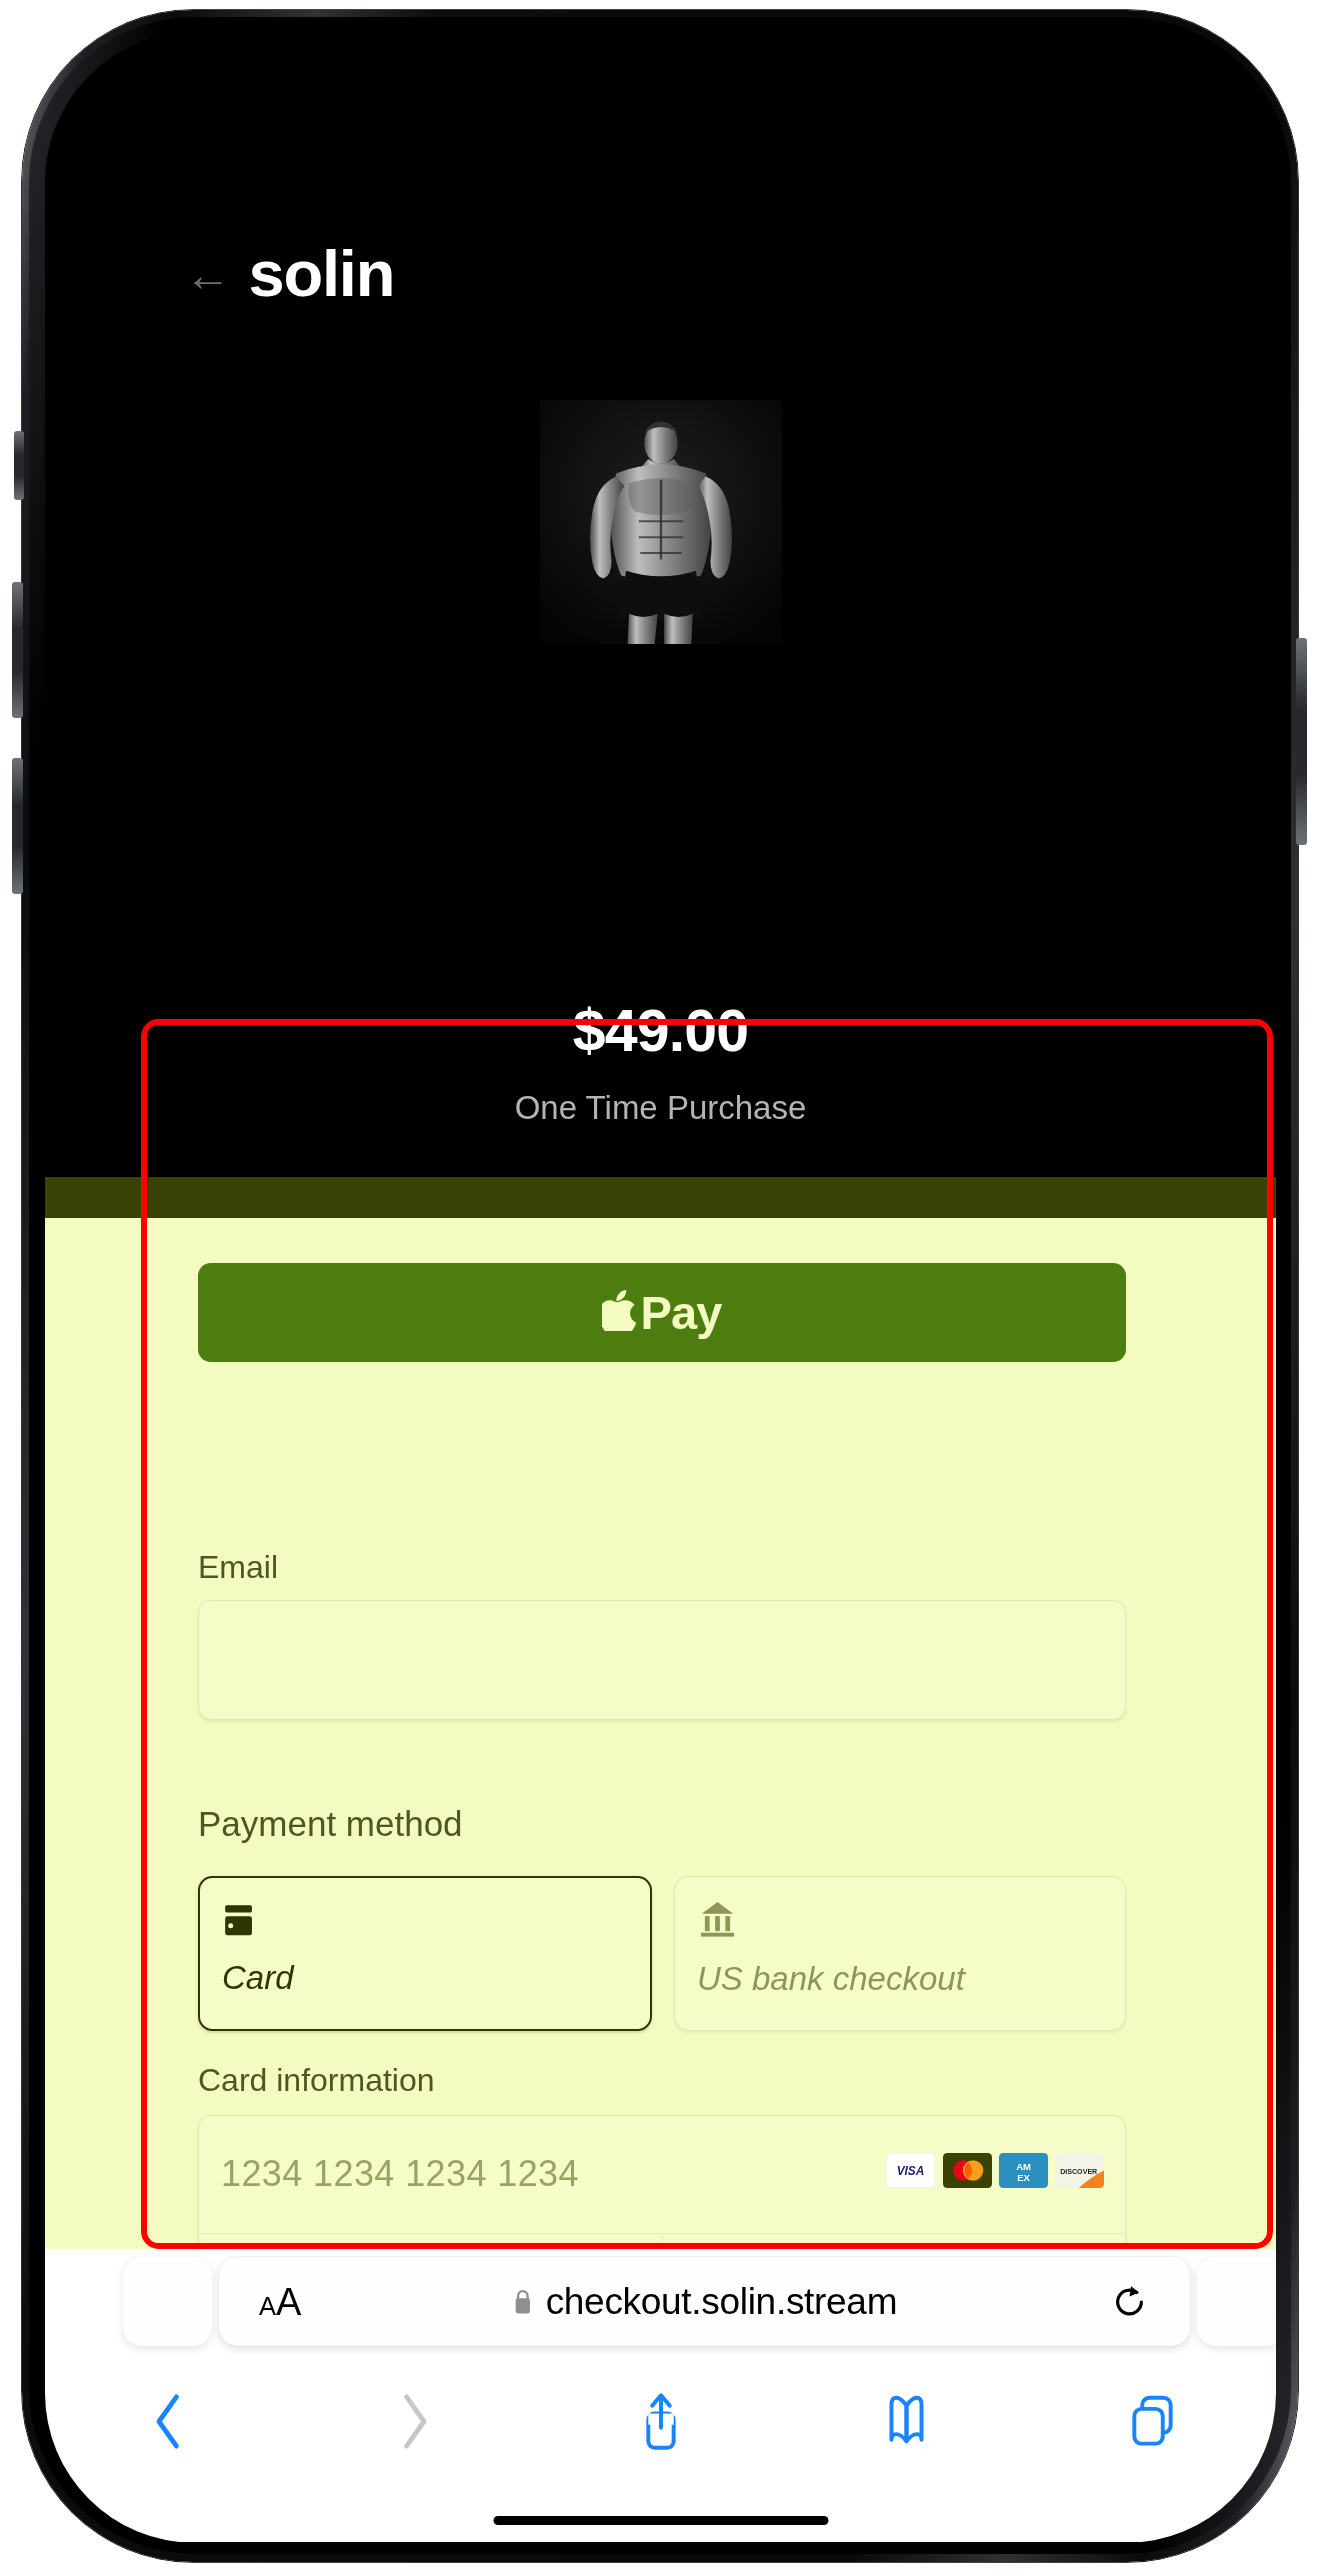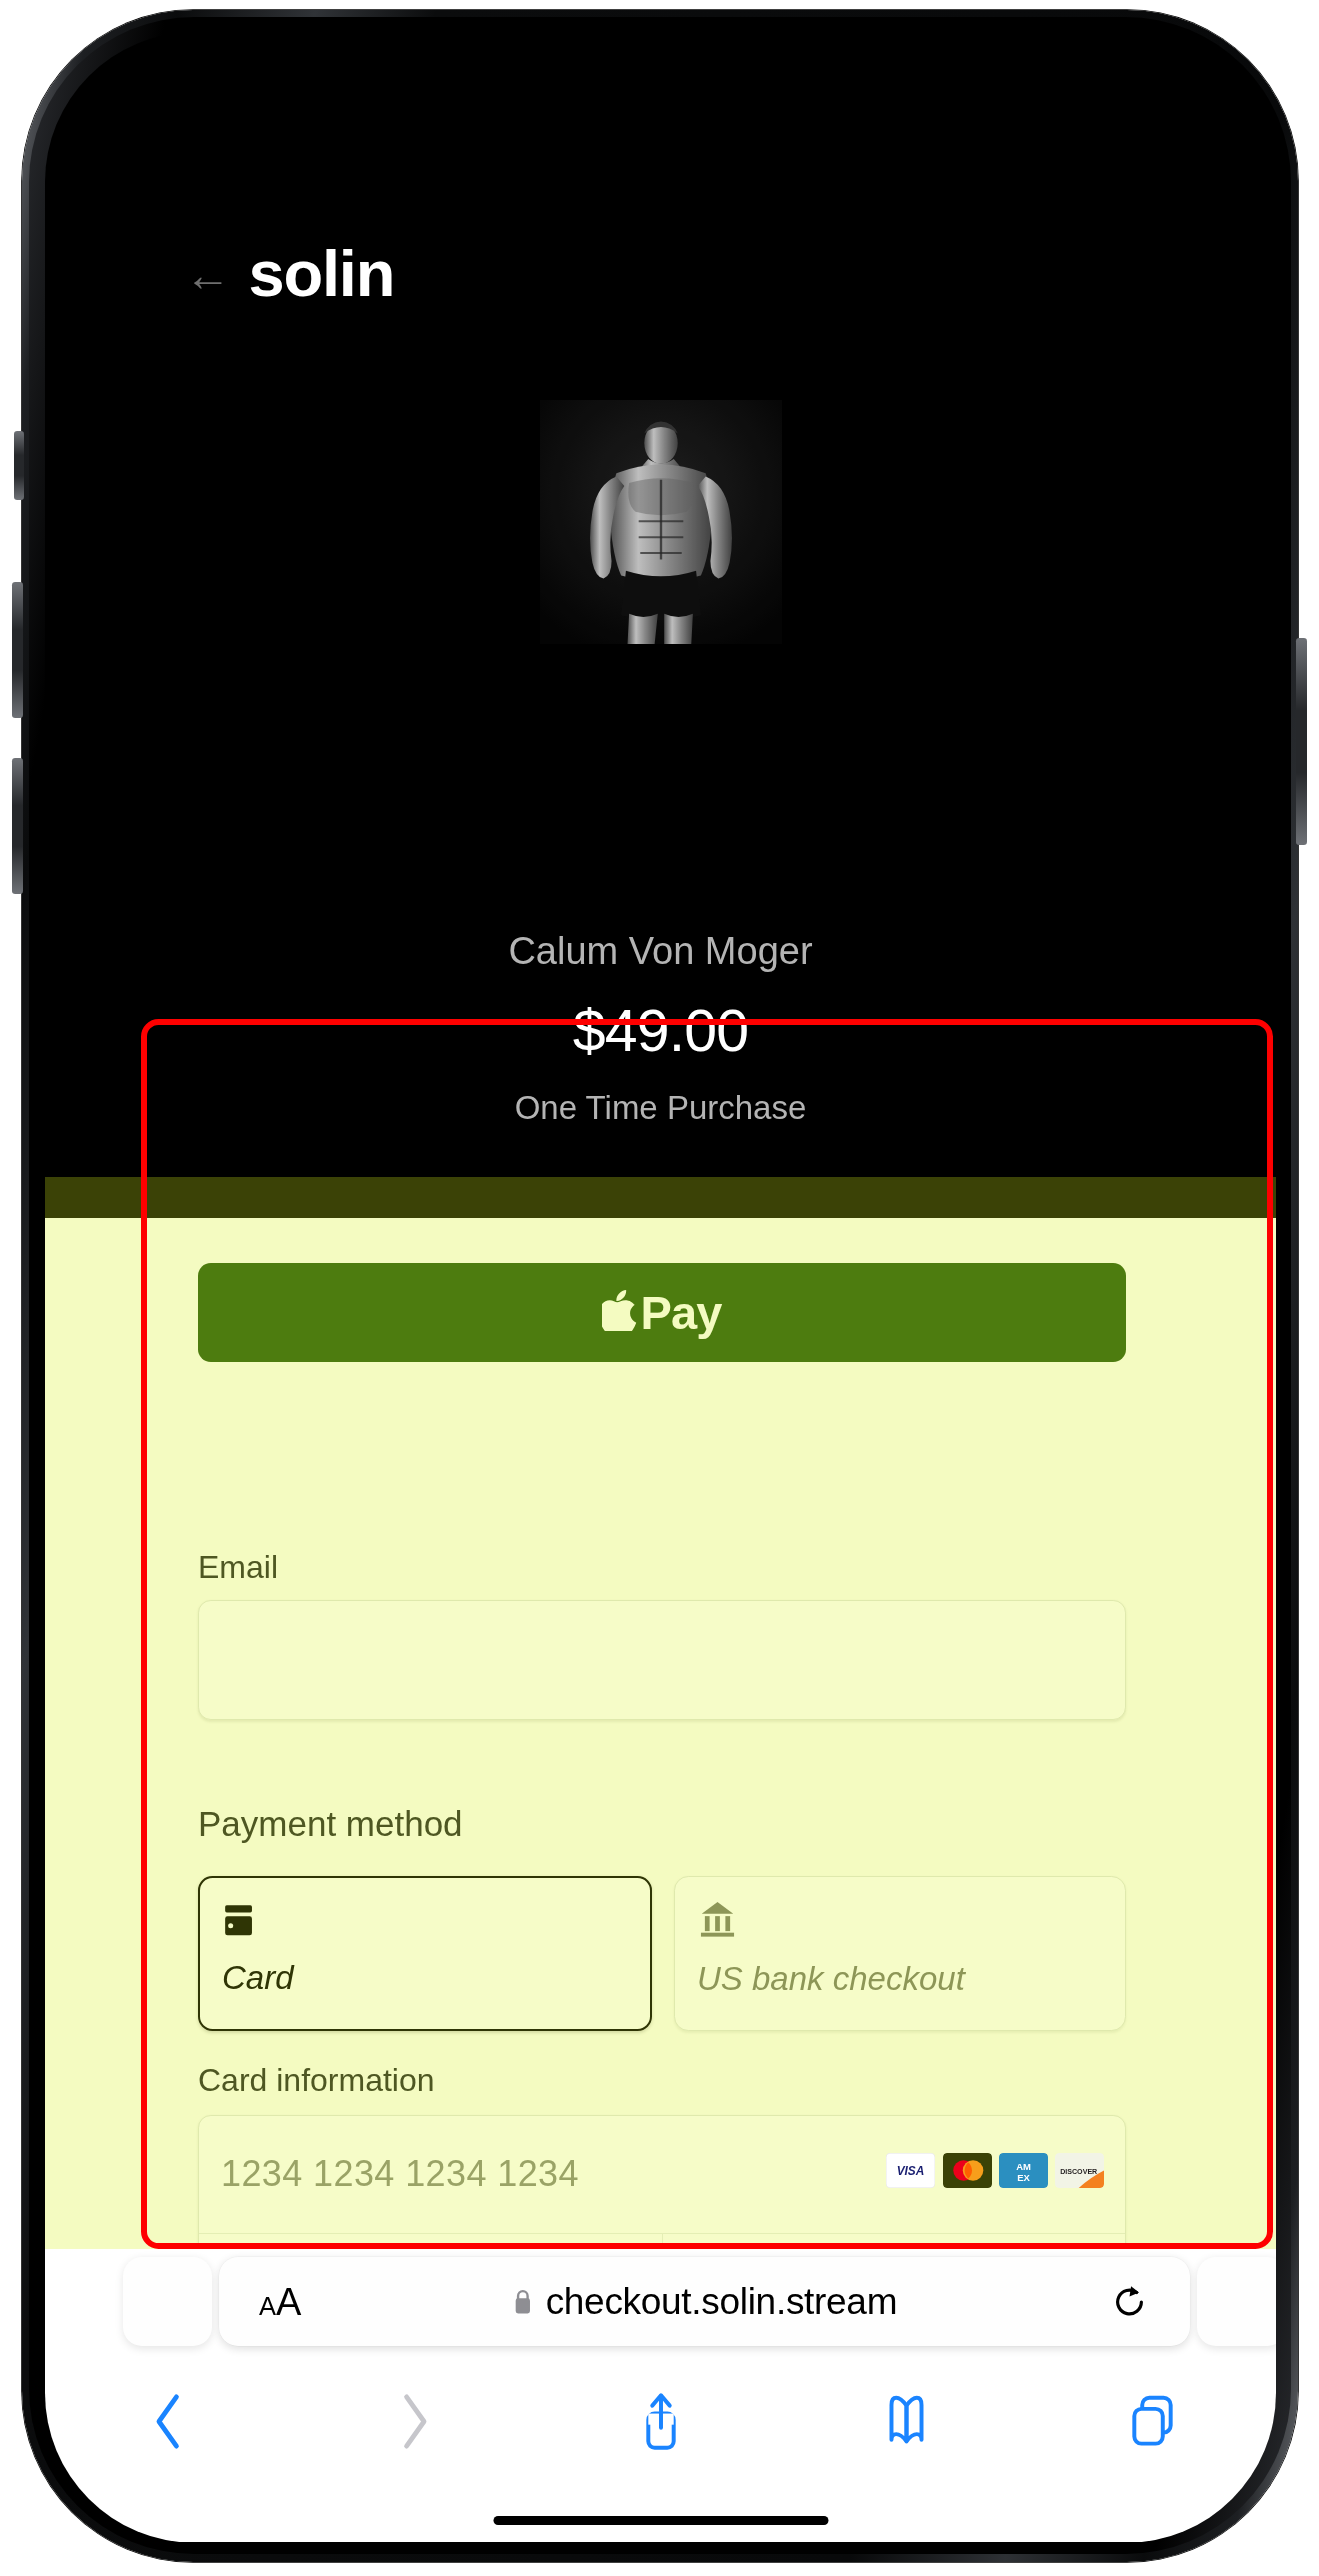--- a/index.html
+++ b/index.html
@@ -153,21 +153,21 @@
     overflow: hidden;
   }
   #product-img svg { display:block; width:100%; height:100%; }
 
   #product-name {
     position: absolute; left: 0; right: 0; top: 742px;
     text-align: center; font-size: 38px; color: #b4b4b4;
   }
   #product-price {
     position: absolute; left: 0; right: 0; top: 809px;
-    text-align: center; font-size: 59px; font-weight: 400; color: #fff;
+    text-align: center; font-size: 59px; font-weight: 700; color: #fff;
     letter-spacing: -0.8px;
   }
   #product-sub {
     position: absolute; left: 0; right: 0; top: 901px;
     text-align: center; font-size: 33px; color: #b4b4b4;
   }
 
   
   #sheet {
     position: absolute; left: 0; top: 989px;
@@ -418,21 +418,20 @@
                    q4 -30 -2 -56 q-5 -26 -14 -38z" fill="url(#skin)"></path>
 
           <path d="M108 214 q44 14 88 0 l6 56 q-50 12 -100 0z" fill="#111"></path>
 
           <path d="M112 268 q18 8 36 0 l-4 38 h-34z" fill="url(#skin)"></path>
           <path d="M156 268 q18 8 36 0 l-2 38 h-34z" fill="url(#skin)"></path>
           <rect width="304" height="306" fill="#000" opacity="0.12"></rect>
         </svg>
       </div>
 
-      <div id="product-name">Calum Von Moger</div>
       <div id="product-price">$49.00</div>
       <div id="product-sub">One Time Purchase</div>
 
       <div id="sheet">
         <div id="sheet-topstrip"></div>
 
         <div id="apple-pay-btn">
           <svg id="apple-logo" viewBox="0 0 44 52">
             <path fill="#f4fbc1" d="M30.4 0c.4 3.6-1 7.1-3.2 9.6-2.2 2.6-5.7 4.6-9.1 4.3-.5-3.4 1.2-7 3.2-9.2C23.6 2 27.4.2 30.4 0zM41.6 18.6c-.3.2-6.3 3.7-6.2 11 .1 8.8 7.7 11.7 7.8 11.8-.1.2-1.2 4.2-4 8.3-2.4 3.6-5 7.1-9 7.2-3.9.1-5.2-2.3-9.7-2.3s-5.9 2.2-9.6 2.4c-3.8.1-6.8-3.9-9.2-7.4C-3.2 42.4-6.9 29.3-2 20.4c2.4-4.4 6.8-7.2 11.5-7.3 3.8-.1 7.3 2.5 9.6 2.5s6.6-3.1 11.1-2.7c1.9.1 7.2.8 10.6 5.7z"></path>
           </svg>

